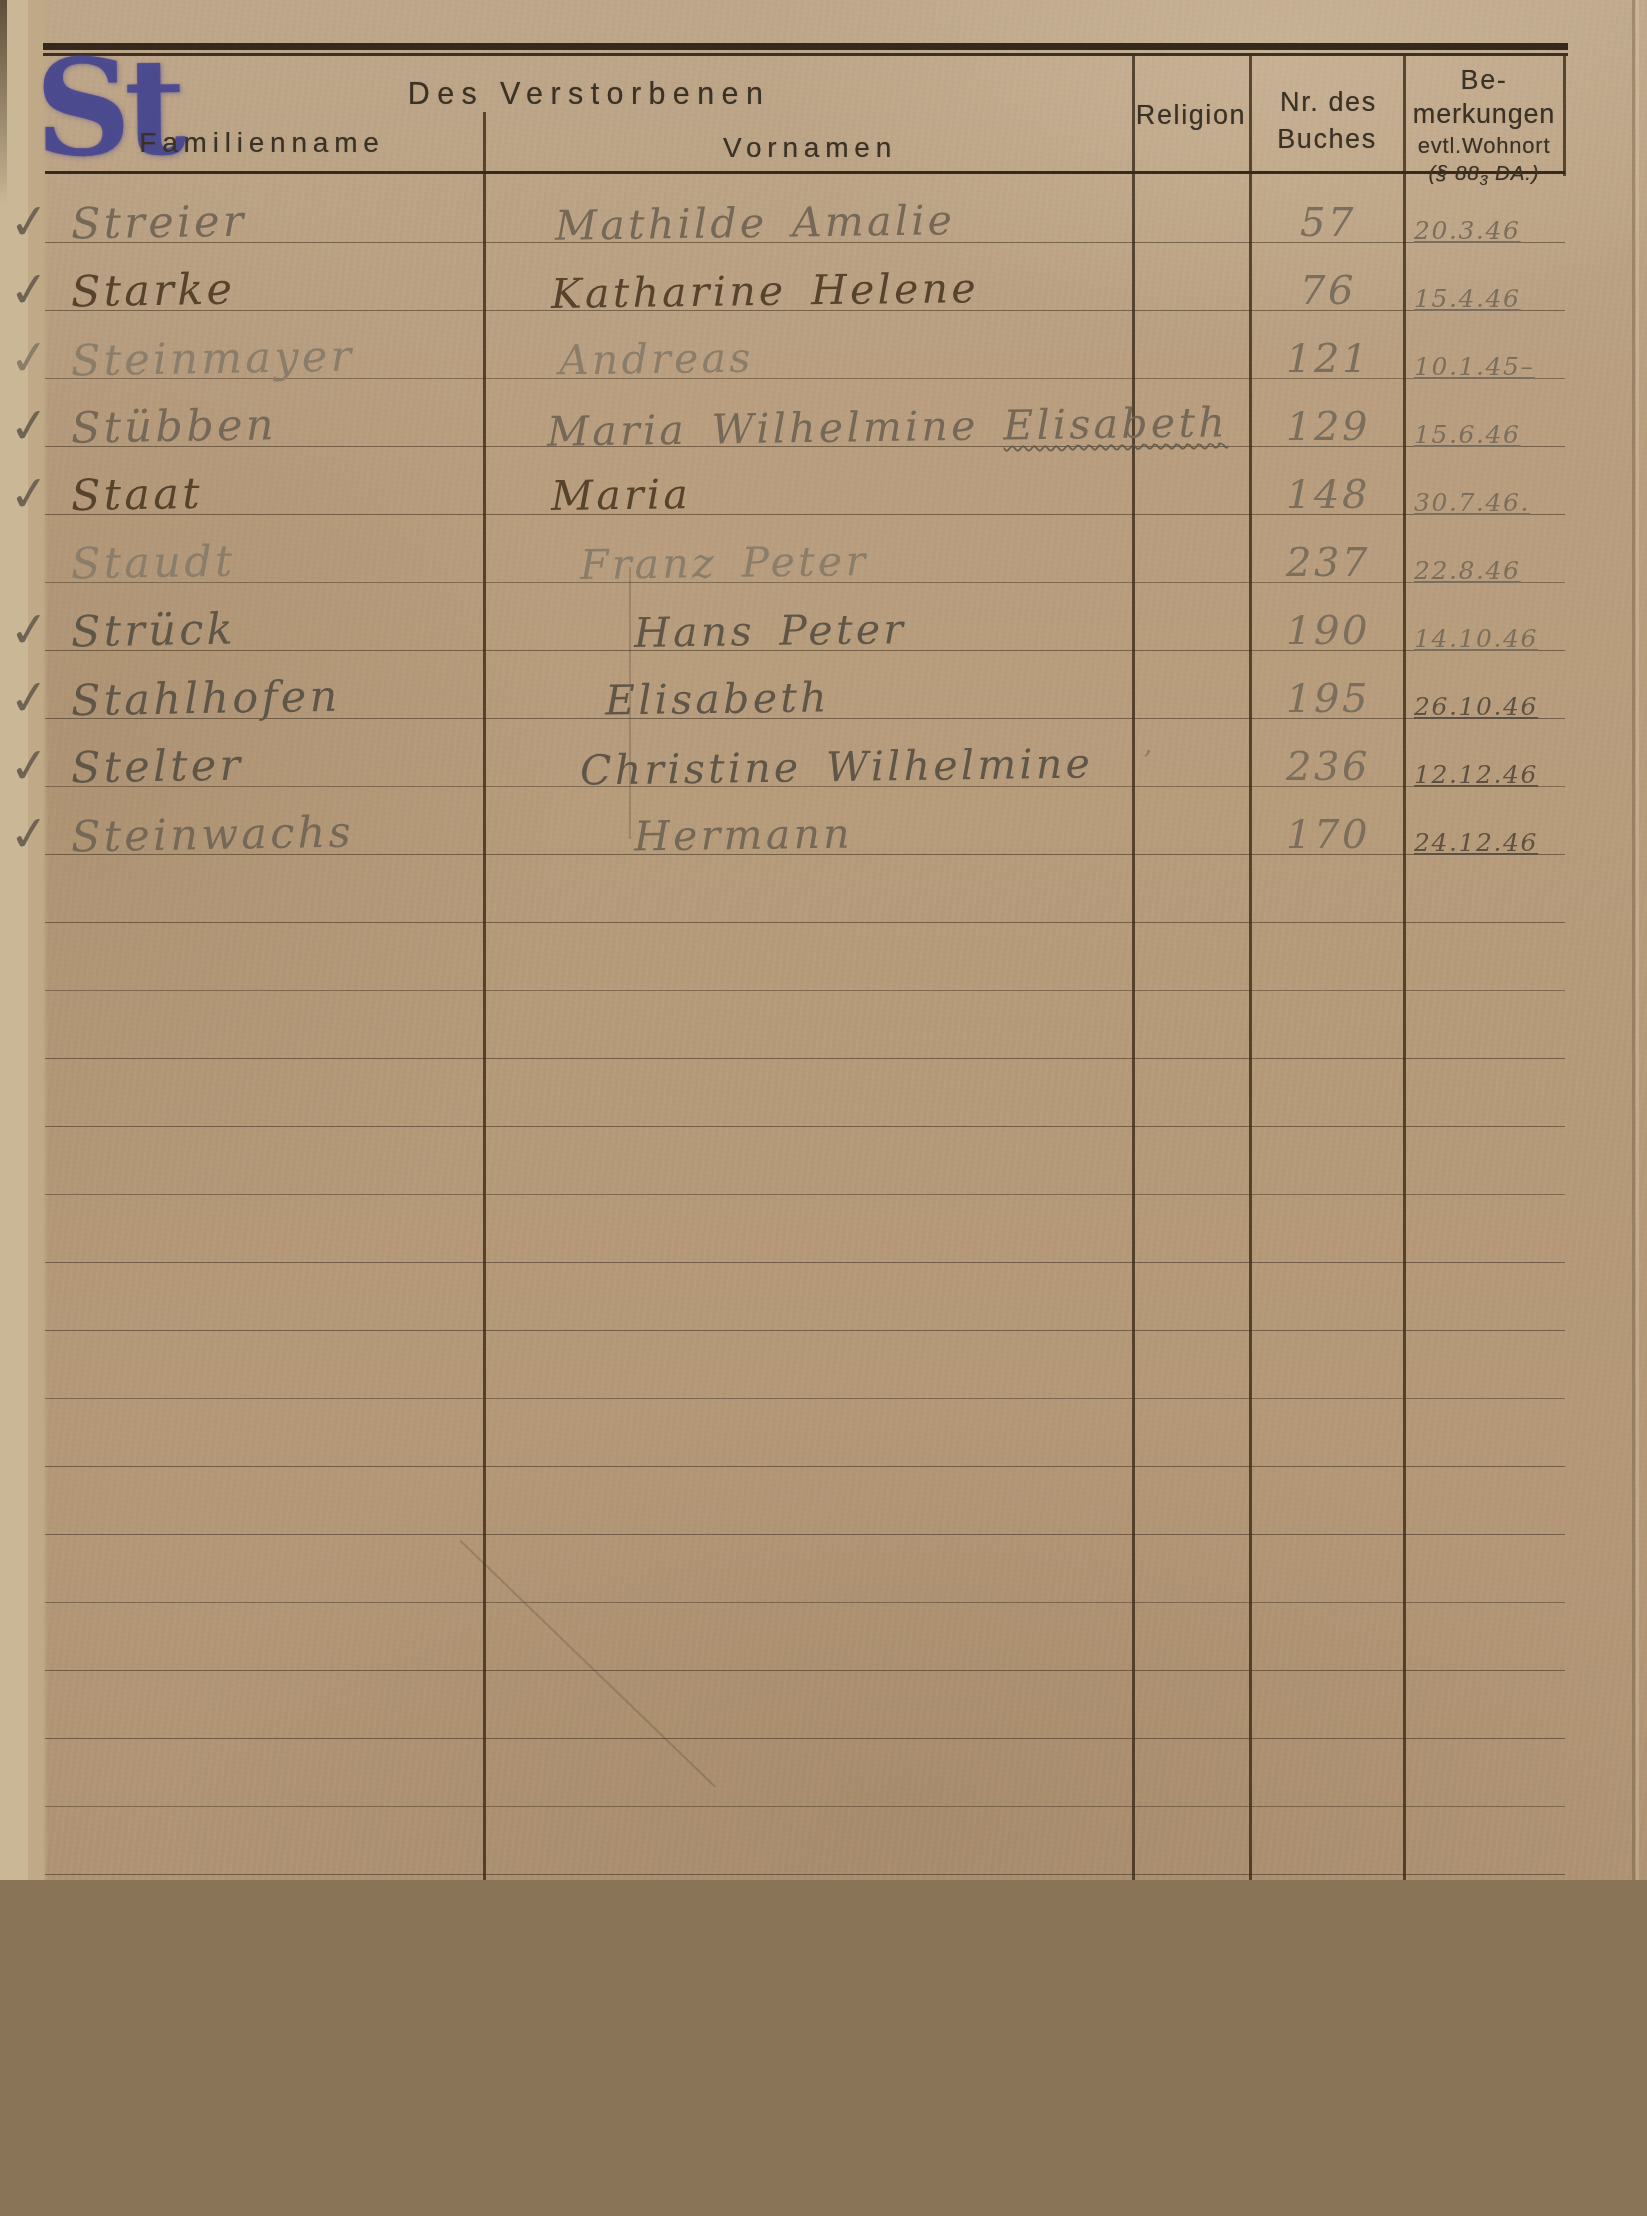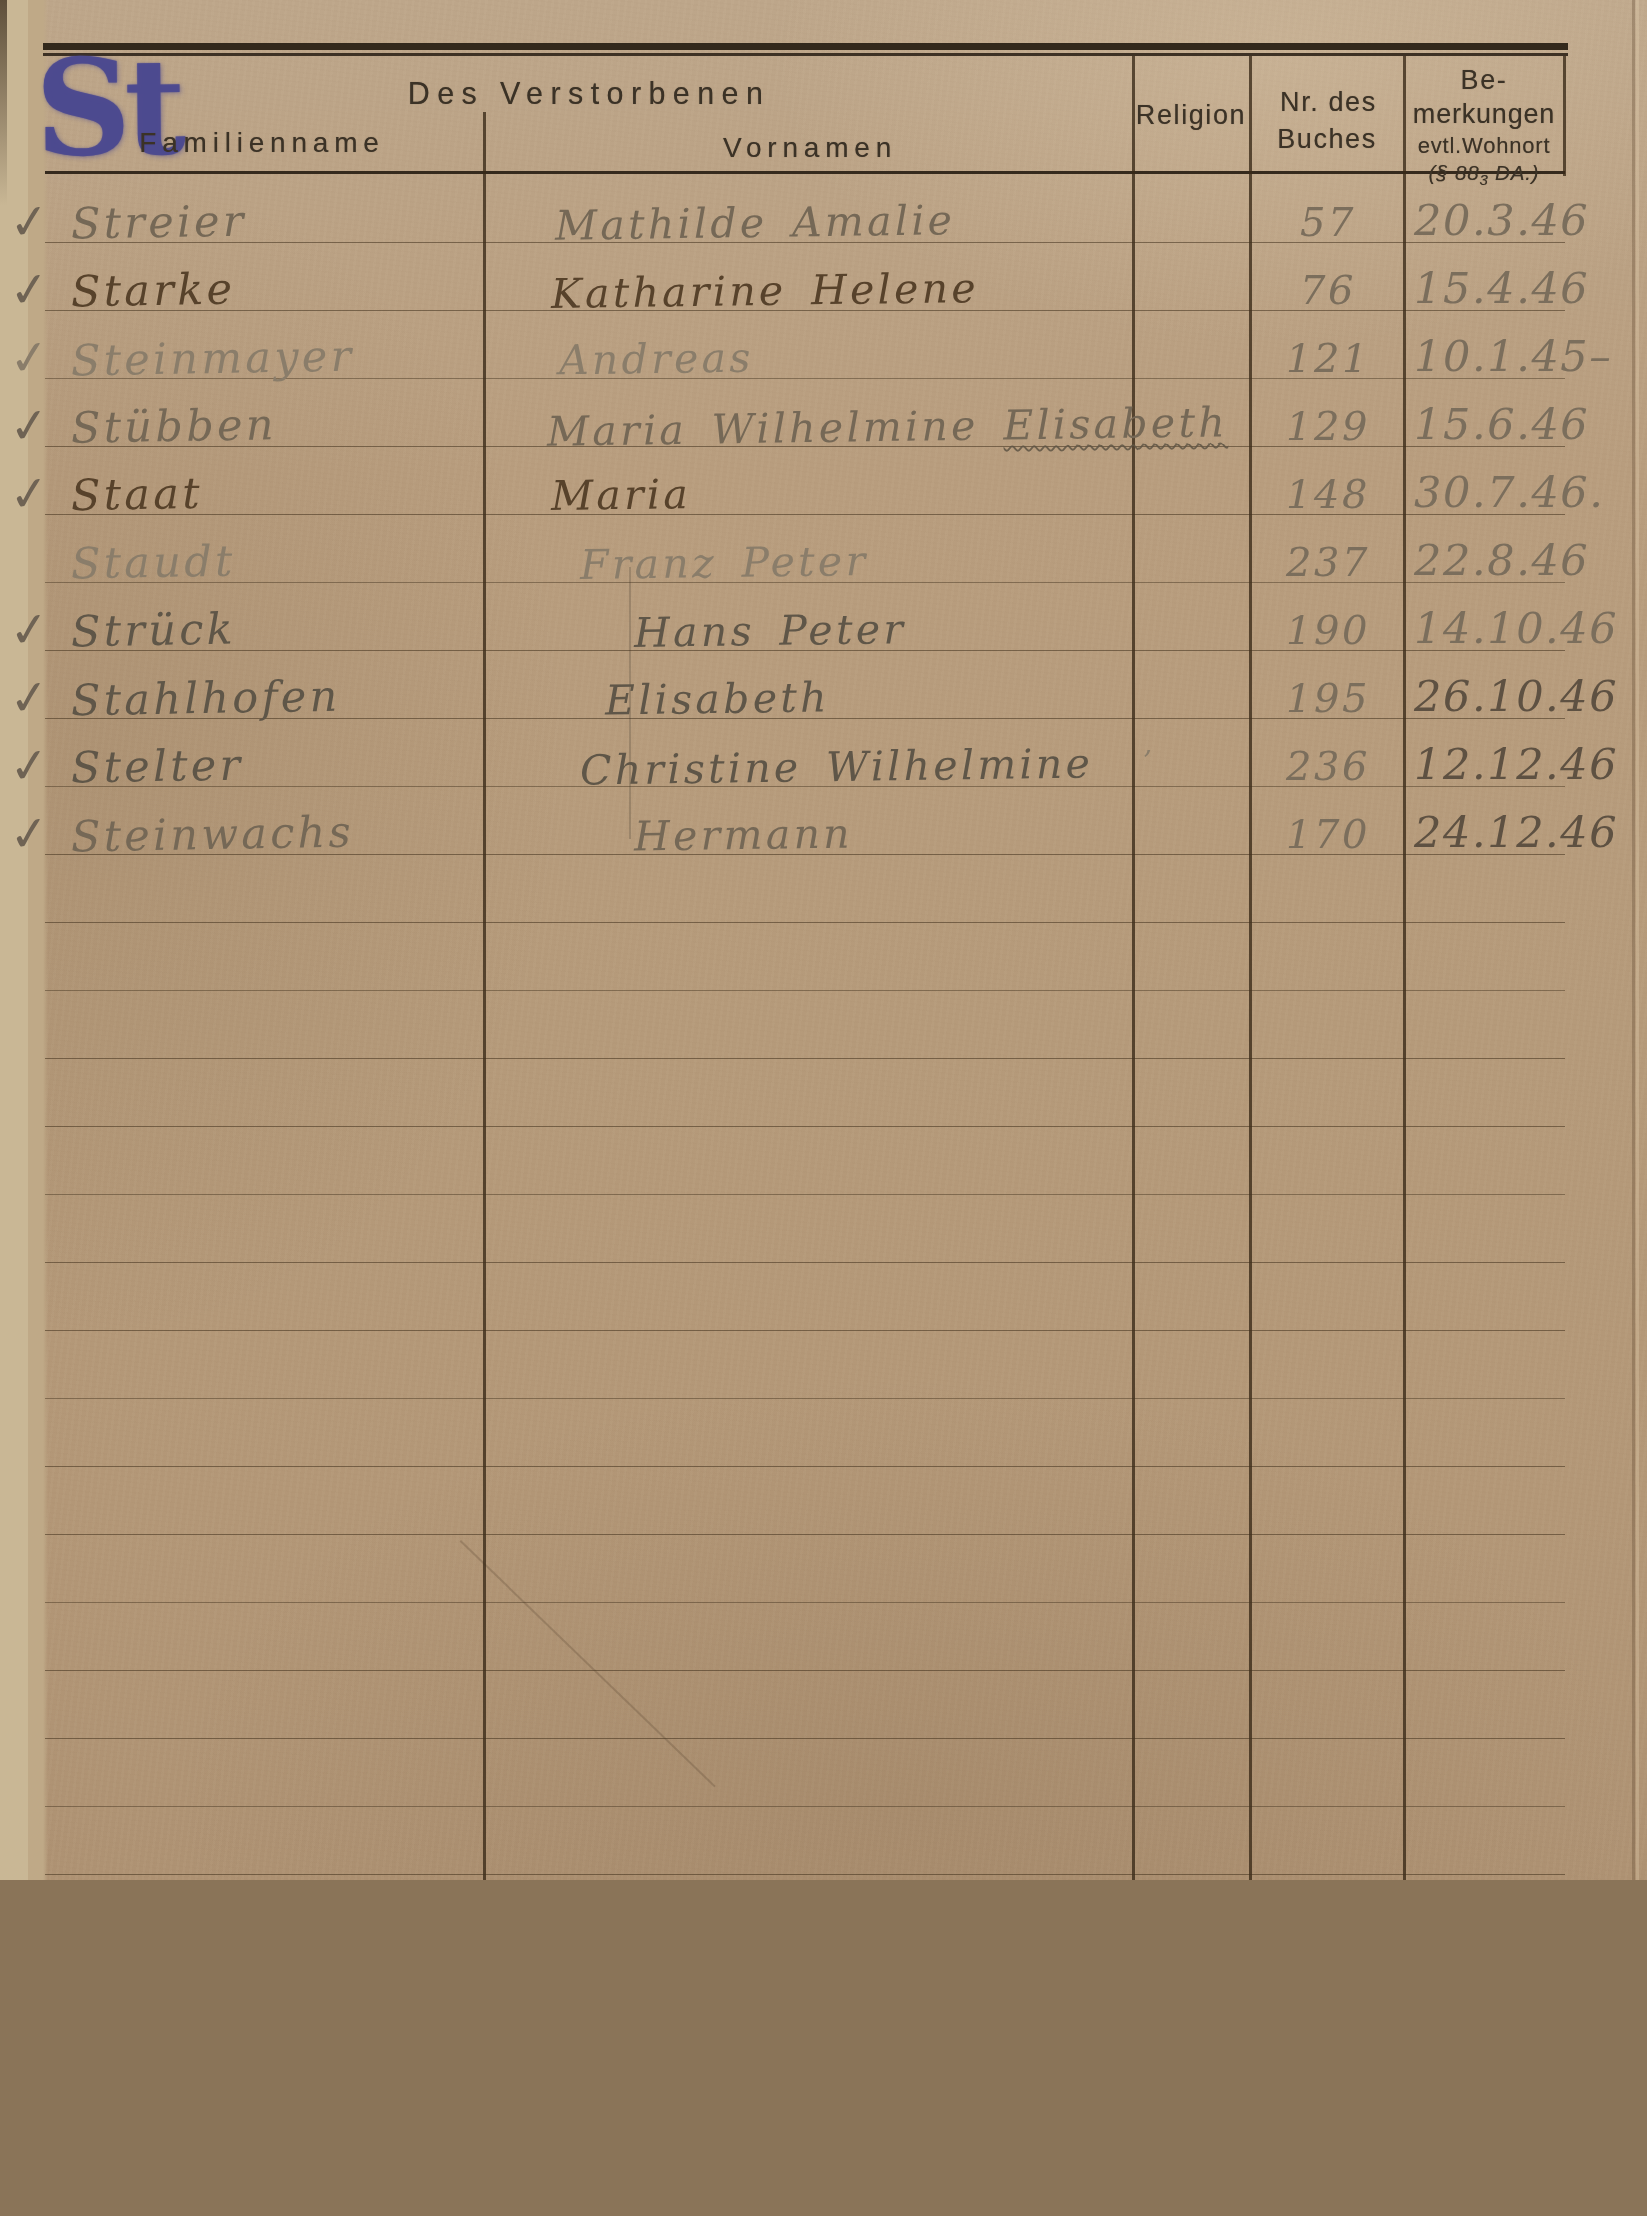--- a/index.html
+++ b/index.html
@@ -63,21 +63,21 @@
   
   .hw{position:absolute;font-family:"DejaVu Serif",serif;font-style:italic;white-space:nowrap;
     letter-spacing:3.3px;word-spacing:8.2px;}
   .check{left:-36px;bottom:-6.6px;font-family:"DejaVu Sans",sans-serif;font-style:normal;
     font-size:48px;color:#6f6354;transform:rotate(-6deg);}
   .fam{left:26px;bottom:-5px;font-size:43px;transform:rotate(-1deg);}
   .vor{left:calc(465px + var(--vi,0px));bottom:-5px;font-size:41px;transform:rotate(-.8deg);}
   .vul{text-decoration:underline wavy rgba(95,85,68,.85) 1.6px;text-underline-offset:5.8px;}
   .rel{left:1097px;bottom:8.2px;font-size:28px;color:#8a7d6a;}
   .nr{left:1207px;bottom:-3.3px;width:152px;text-align:center;font-size:40px;color:#7b6e5c;letter-spacing:2.5px;}
-  .bem{left:1369px;bottom:-3.3px;font-size:43px;color:#7b6e5c;letter-spacing:1.6px;}
+  .bem{left:1369px;bottom:-3.3px;font-size:25px;color:#7b6e5c;letter-spacing:1.6px;text-decoration:underline;}
   .ink-pencil .fam,.ink-pencil .vor{color:#756856;}
   .ink-pencil-light .fam,.ink-pencil-light .vor{color:#8a7d6a;}
   .ink-pencil-light .check{color:#8a7d6a;}
   .ink-ink .fam,.ink-ink .vor{color:#57422b;}
   .ink-graphite .fam,.ink-graphite .vor{color:#5f5648;}
   .num-dark .bem{color:#5e5142;}
 </style>
 </head>
 <body>
 

